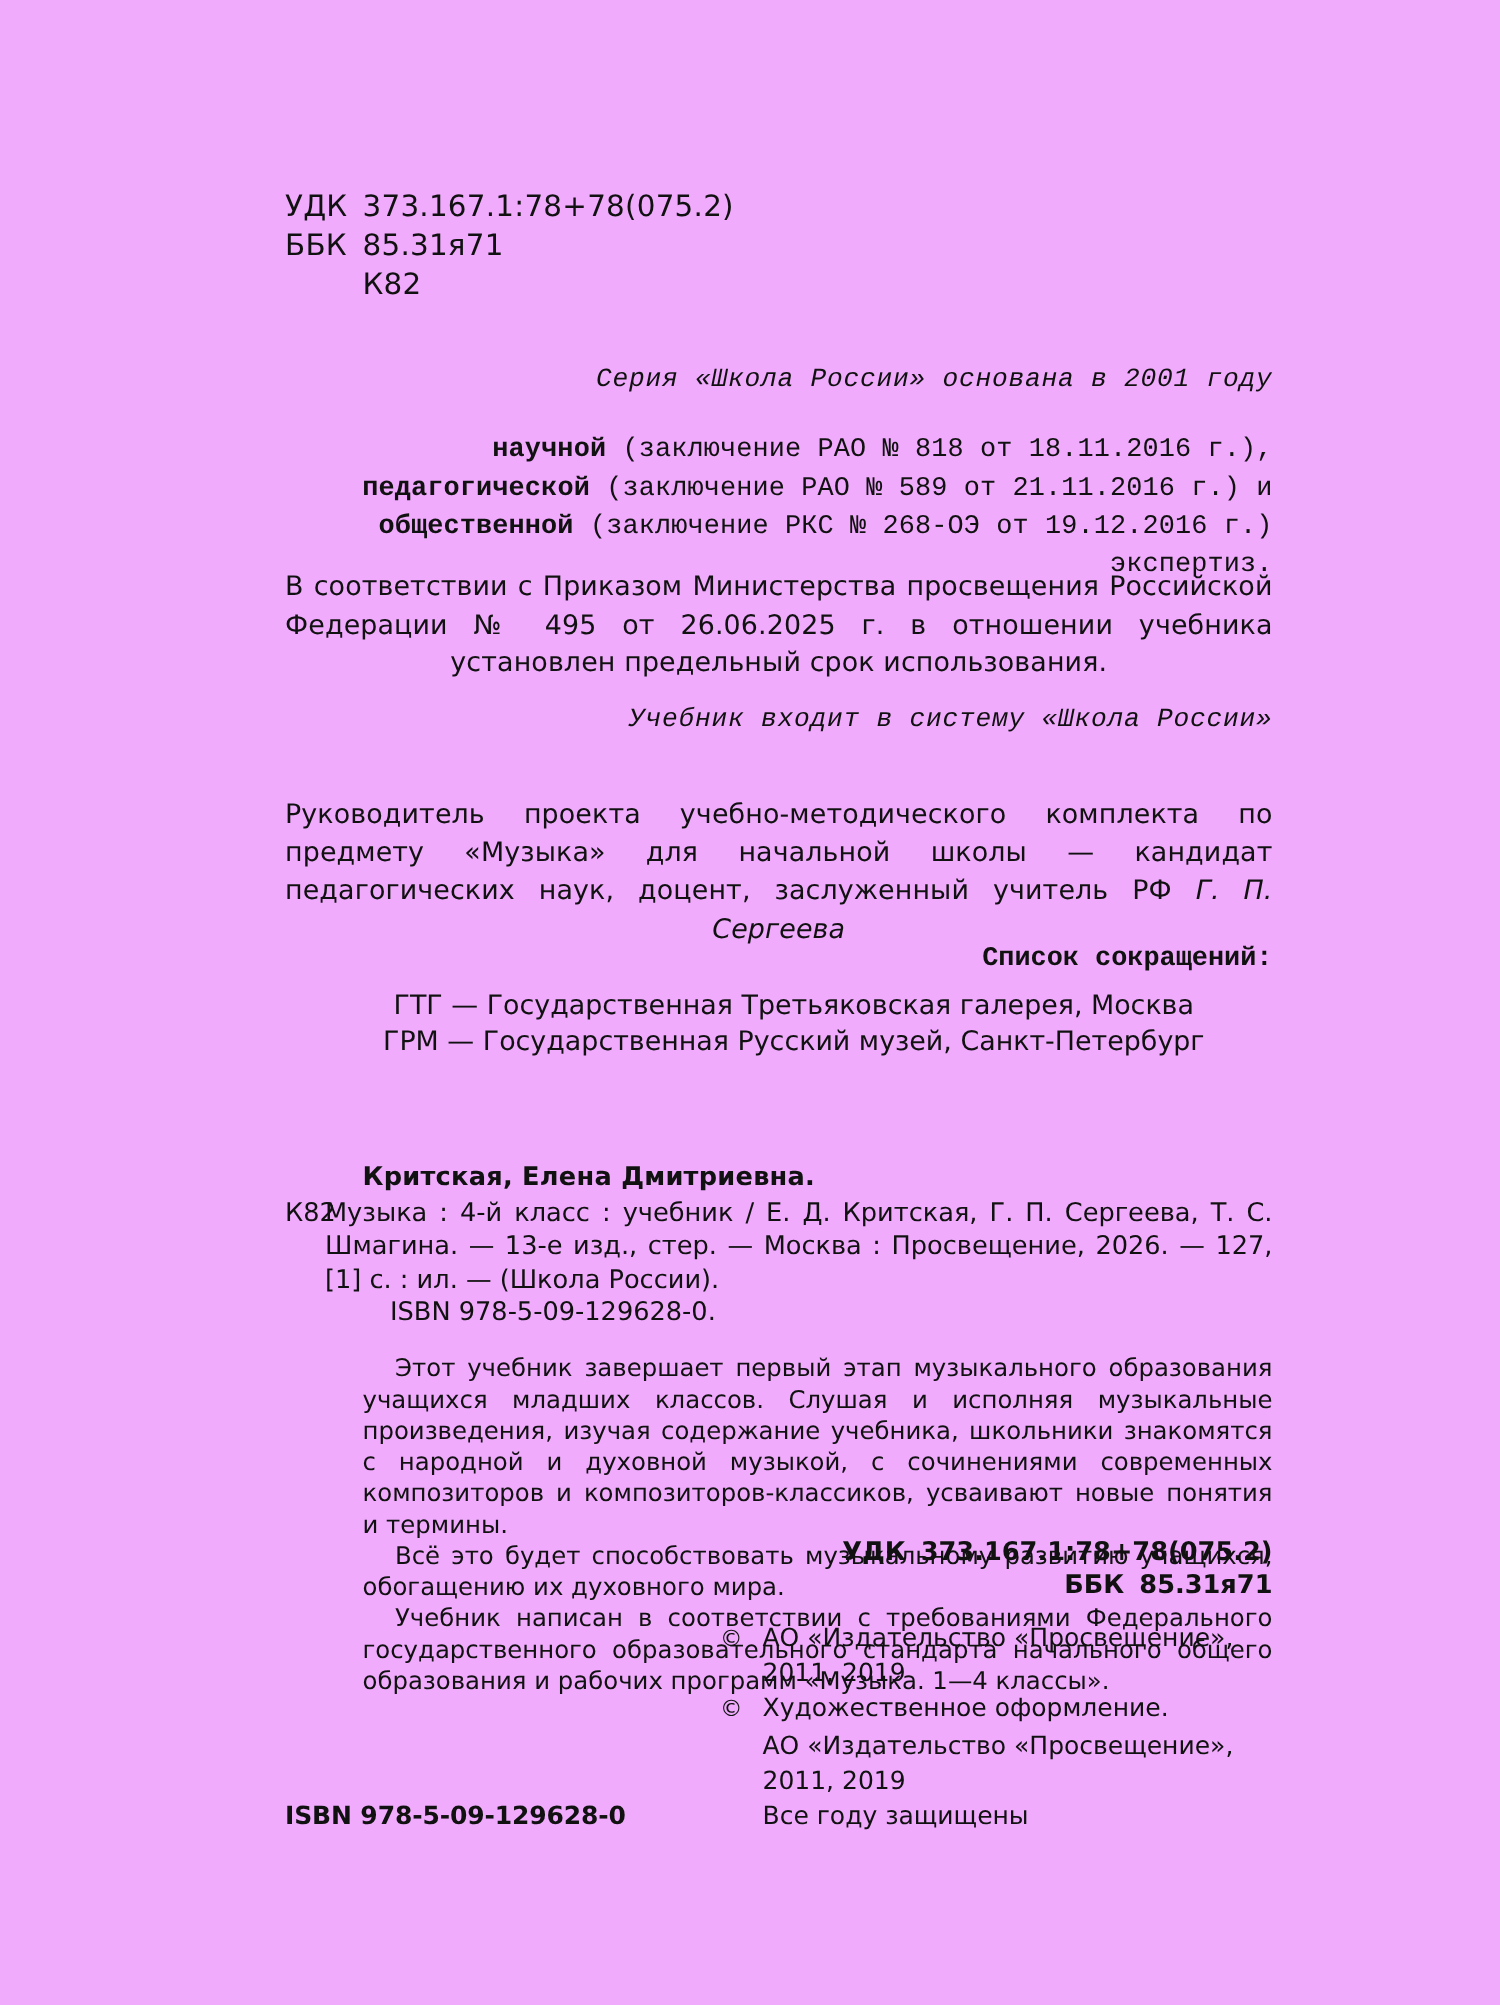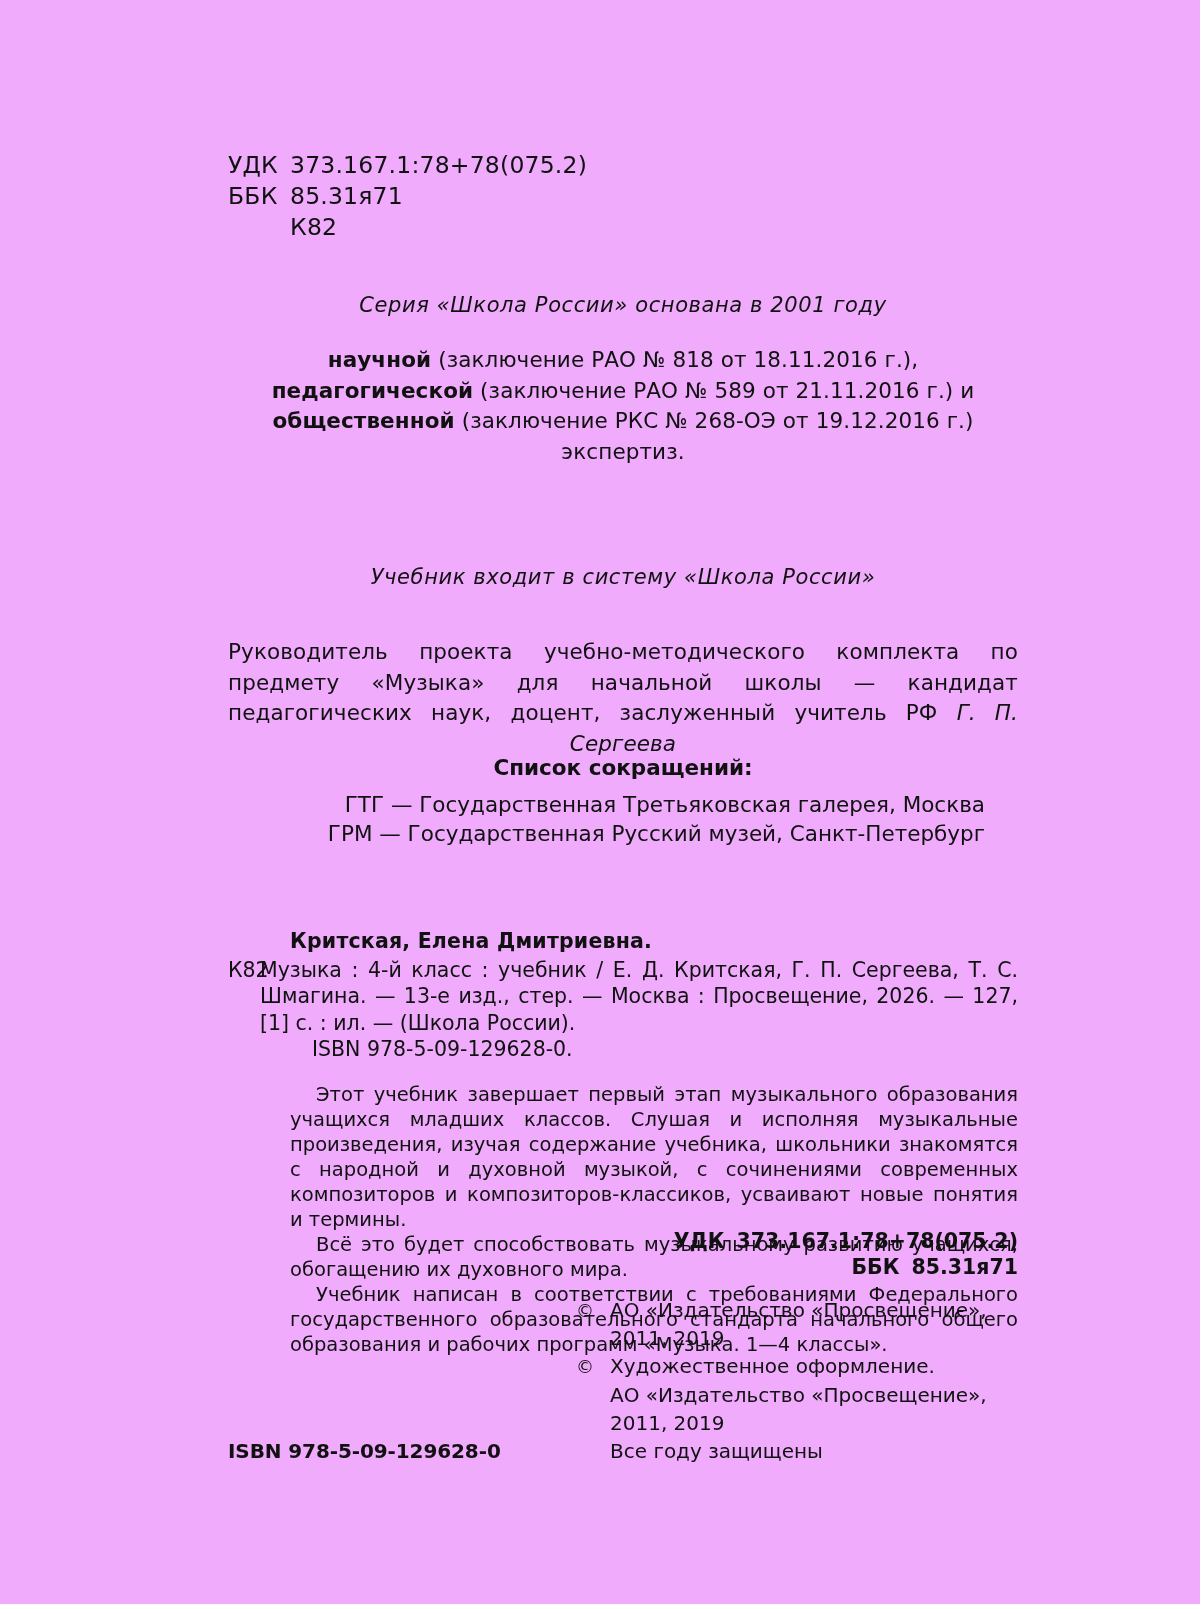--- a/index.html
+++ b/index.html
@@ -25,21 +25,21 @@
     background: #f0abfc;
     overflow: hidden;
   }
 
   
   .content {
     position: absolute;
     left: 228px;
     width: 790px;
   }
-  .center { text-align: center; }
+  .center { text-align: right; font-family: Liberation Mono, monospace; }
   .b      { font-weight: 700; }
   .i      { font-style: italic; }
 
   
   #udk-block {
     top: 150px;
     font-size: 23.5px;
     line-height: 31px;
     letter-spacing: 0.2px;
   }
@@ -95,21 +95,21 @@
     top: 755px;
     font-size: 21.5px;
     font-weight: 700;
   }
   #abbr-list {
     top: 790px;
     left: 285px;
     width: 700px;
     font-size: 21.5px;
     line-height: 29px;
-    text-align: right;
+    text-align: center;
   }
 
   
   #cip {
     top: 928px;
     left: 228px;
     width: 790px;
     font-size: 20.5px;
     line-height: 26.5px;
   }
@@ -223,20 +223,21 @@
   </div>
 
   <div class="content center" id="series-note">Серия «Школа России» основана в 2001 году</div>
 
   <div class="content center" id="expertise">
     <div><span class="b">научной</span><span> (заключение РАО № 818 от 18.11.2016 г.),</span></div>
     <div><span class="b">педагогической</span><span> (заключение РАО № 589 от 21.11.2016 г.) и</span></div>
     <div><span class="b">общественной</span><span> (заключение РКС № 268-ОЭ от 19.12.2016 г.) экспертиз.</span></div>
   </div>
 
+  <div class="content" id="order">В соответствии с Приказом Министерства просвещения Российской Федерации № 495 от 26.06.2025 г. в отношении учебника установлен предельный срок использования.</div>
 
   <div class="content center" id="system-note">Учебник входит в систему «Школа России»</div>
 
   <div class="content" id="leader"><span>Руководитель проекта учебно-методического комплекта по предмету «Музыка» для начальной школы — кандидат педагогических наук, доцент, заслуженный учитель РФ </span><span class="i">Г. П. Сергеева</span></div>
 
   <div class="content center" id="abbr-title">Список сокращений:</div>
   <div class="content" id="abbr-list">
     <div>ГТГ — Государственная Третьяковская галерея, Москва</div>
     <div>ГРМ — Государственная Русский музей, Санкт-Петербург</div>
   </div>

